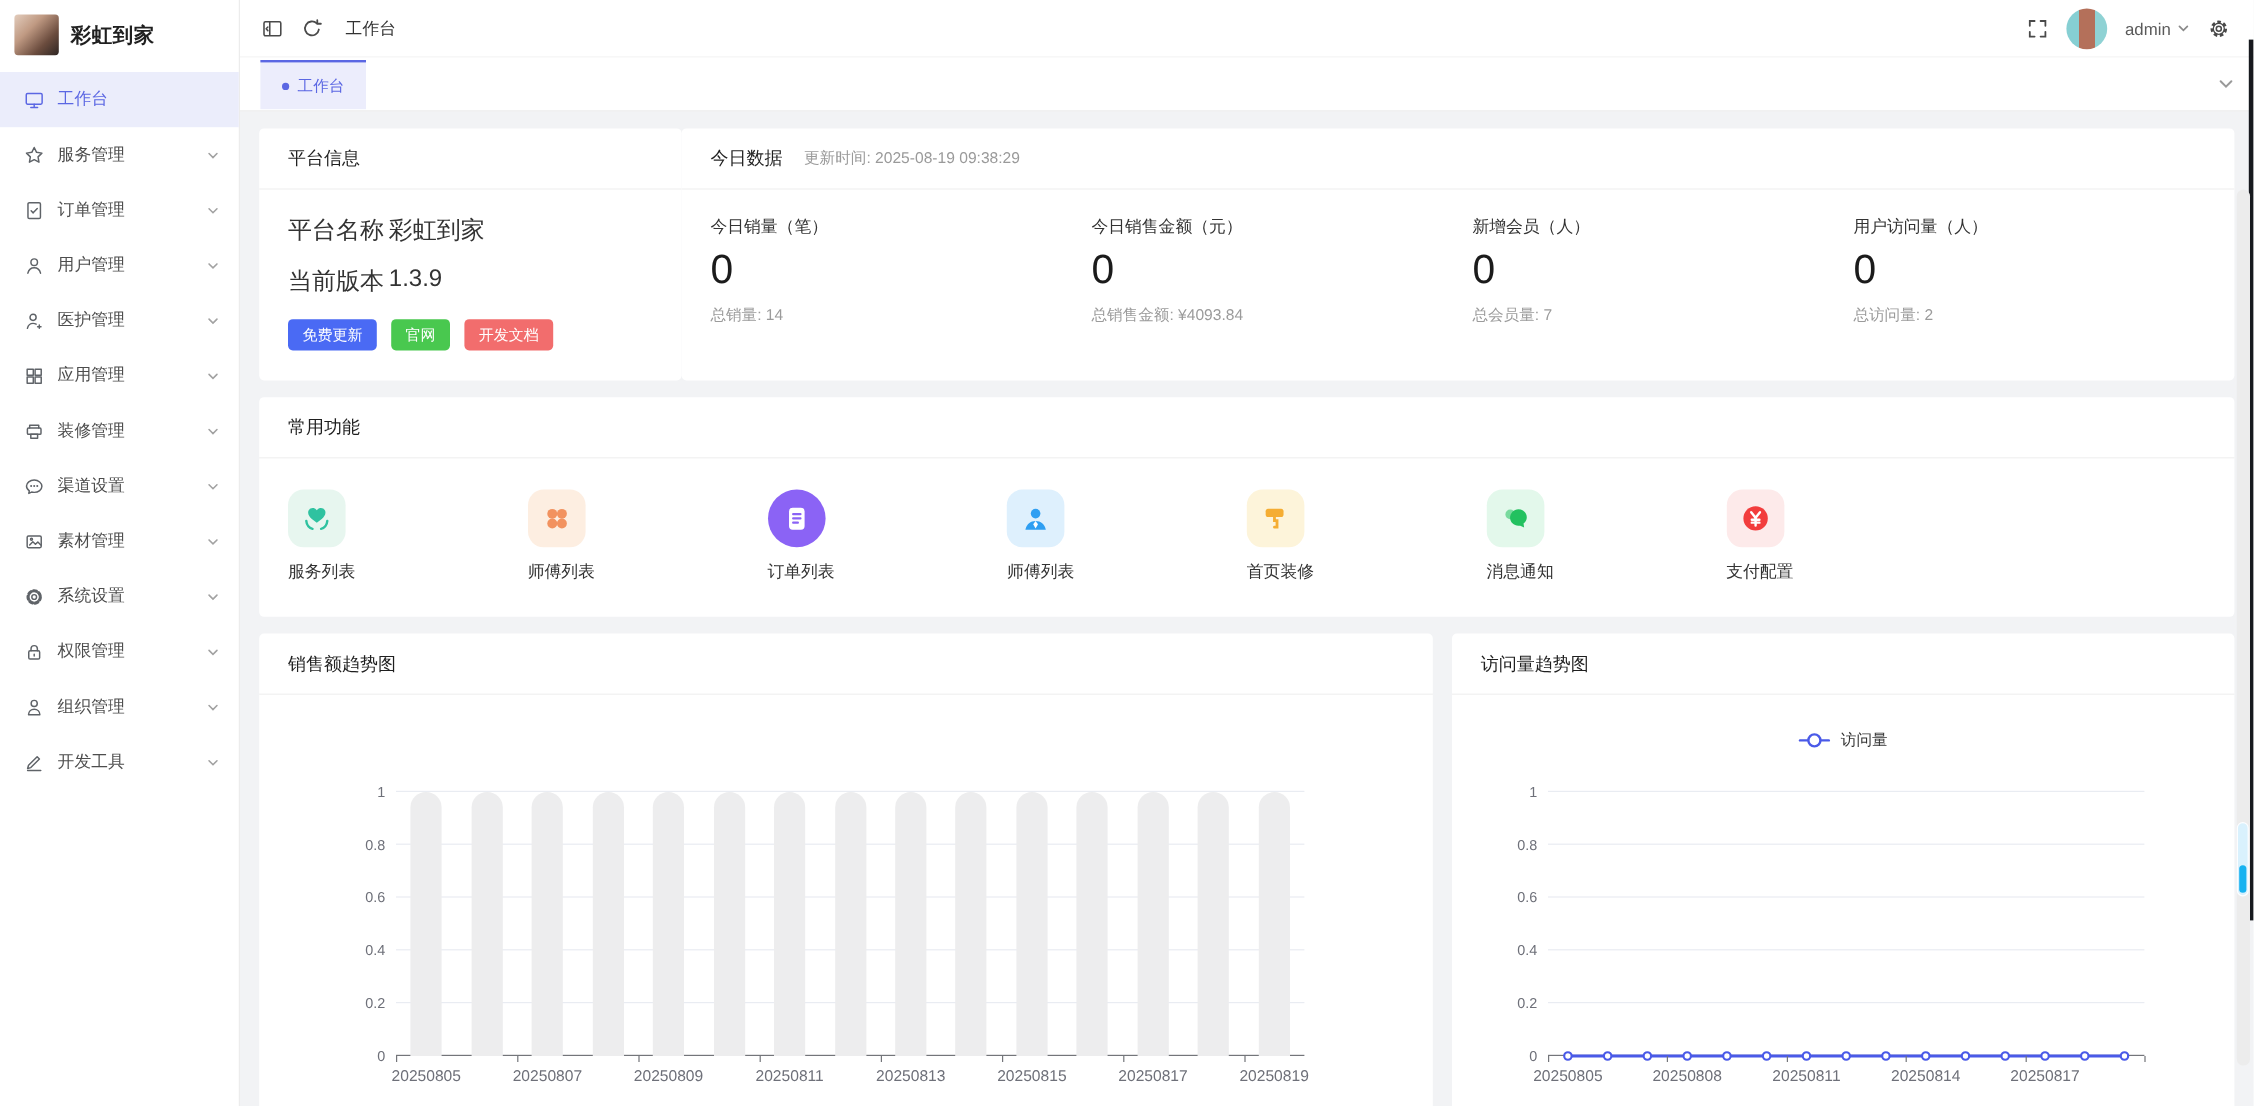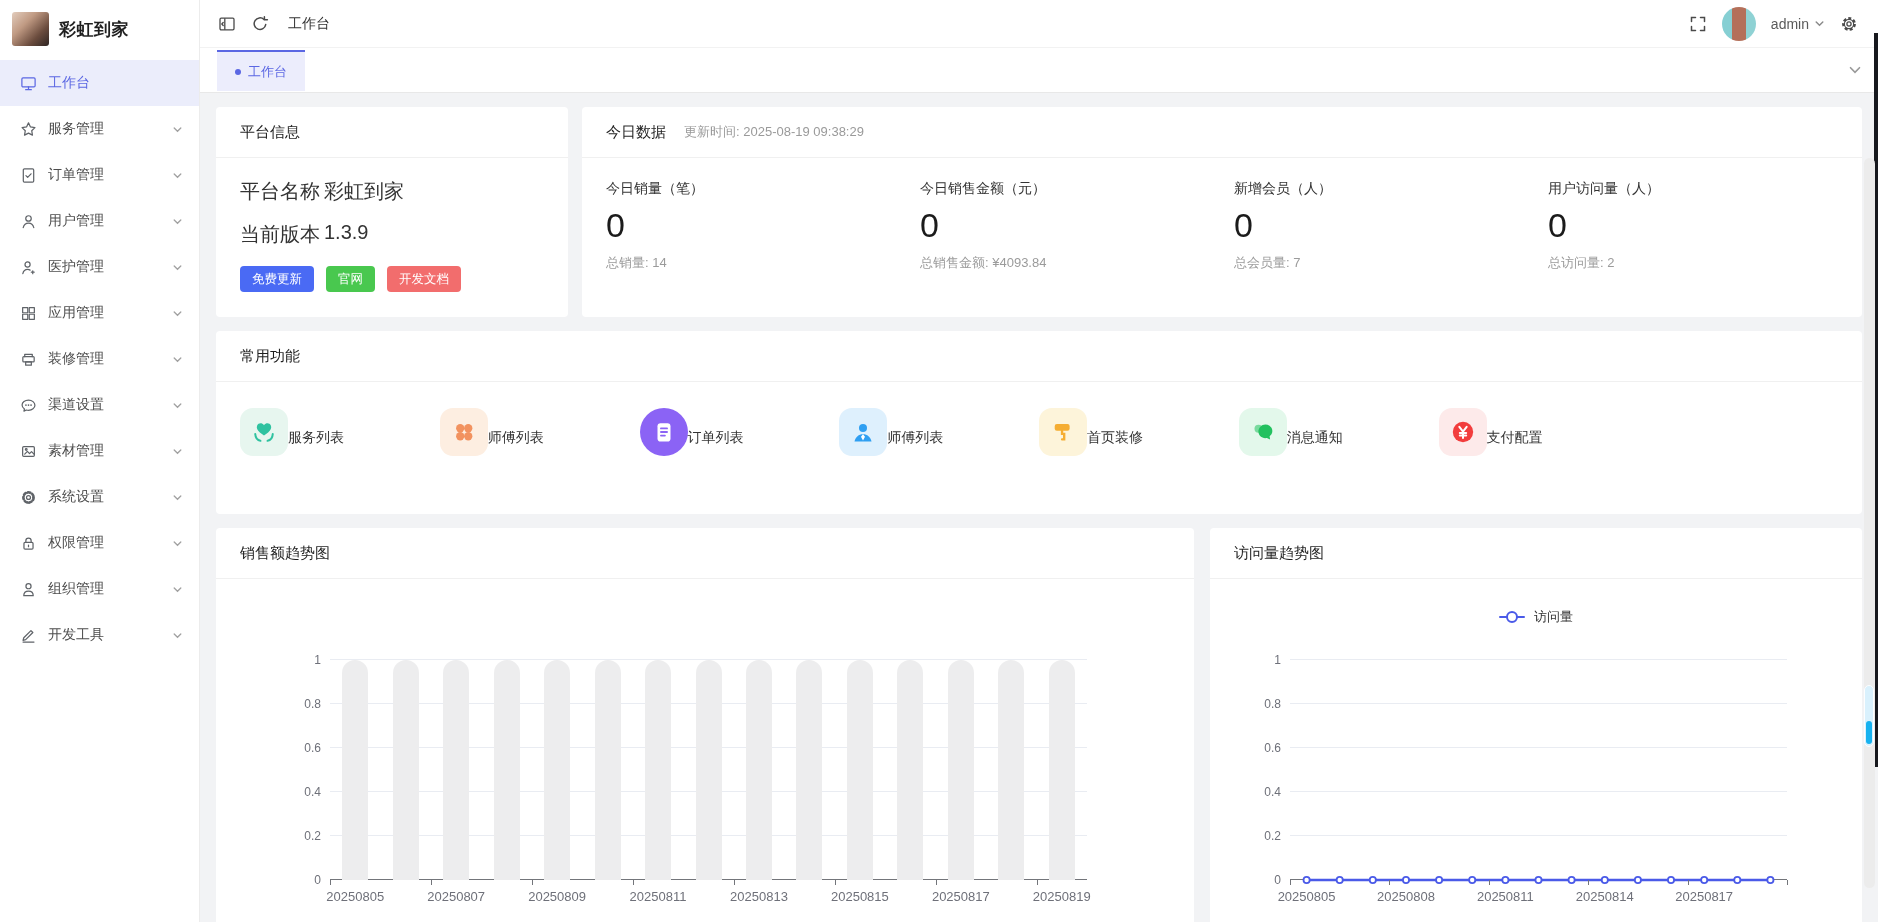--- a/index.html
+++ b/index.html
@@ -33,37 +33,37 @@
   .tab{margin-top:2px;height:41px;width:88px;box-sizing:border-box;background:#ecedfc;border-top:2px solid #5b67e3;color:#5b67e3;font-size:13px;display:flex;align-items:center;justify-content:center;gap:7px;cursor:pointer}
   .tab-dot{width:6px;height:6px;border-radius:50%;background:#5b67e3}
   .tabbar-chevron{position:absolute;right:16px;top:15px;color:#9a9a9a;display:flex;cursor:pointer}
 
   
   .content{flex:1;background:#f2f3f5;padding:14px 16px;box-sizing:border-box;overflow:hidden;position:relative}
   .card{background:#fff;border-radius:4px;box-sizing:border-box}
   .card-h{height:50px;display:flex;align-items:center;padding:0 24px;border-bottom:1px solid #f0f0f0;font-size:15px;color:#1f1f1f}
   .card-h .sub{font-size:13px;color:#9a9a9a;margin-left:18px;font-weight:400}
 
-  .row1{display:flex;gap:14px}
+  .row1{display:flex;gap:0}
   .platform{width:352px;height:210px}
   .today{flex:1;height:210px}
   .platform-body{padding:20px 24px 0}
   .p-row{display:flex;font-size:20px;color:#333;margin-bottom:16px}
   .p-label{width:84px}
   .p-btns{display:flex;gap:12px;margin-top:18px}
   .pill{height:26px;padding:0 12px;border-radius:4px;color:#fff;font-size:12.5px;display:flex;align-items:center;cursor:pointer}
 
   .stats{display:grid;grid-template-columns:repeat(4,1fr);padding:22px 0 0 24px}
   .stat-label{font-size:14px;color:#333}
   .stat-value{font-size:34px;color:#1b1b1b;margin-top:8px;font-weight:400}
   .stat-sub{font-size:13px;color:#9b9b9b;margin-top:9px}
 
   .features{margin-top:14px;height:183px}
   .feat-row{display:grid;grid-template-columns:repeat(8,1fr);padding:26px 24px 0}
-  .feat{display:flex;flex-direction:row;align-items:center;cursor:pointer}
+  .feat{display:flex;flex-direction:column;cursor:pointer}
   .feat-ico{width:48px;height:48px;border-radius:13px;display:flex;align-items:center;justify-content:center}
   .feat-ico.circle{border-radius:50%}
   .feat-ico svg{width:26px;height:26px}
   .feat-label{margin-top:12px;font-size:14px;color:#333}
 
   .row3{display:flex;gap:16px;margin-top:14px}
   .sales{width:978px;height:430px;position:relative}
   .visits{flex:1;height:430px;position:relative}
 
   .plot{position:absolute;top:132px;height:220px}

